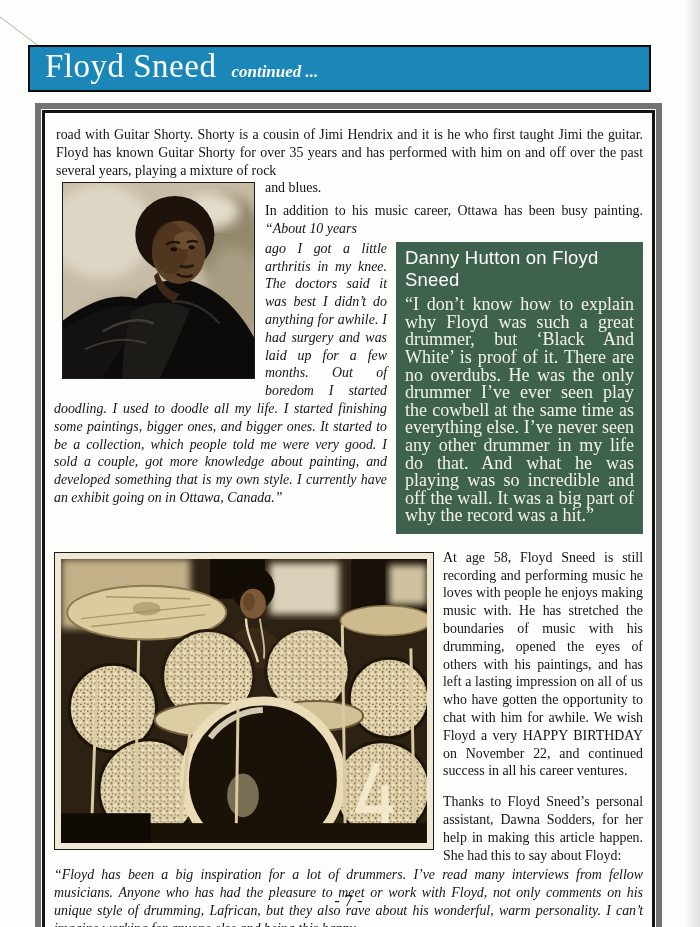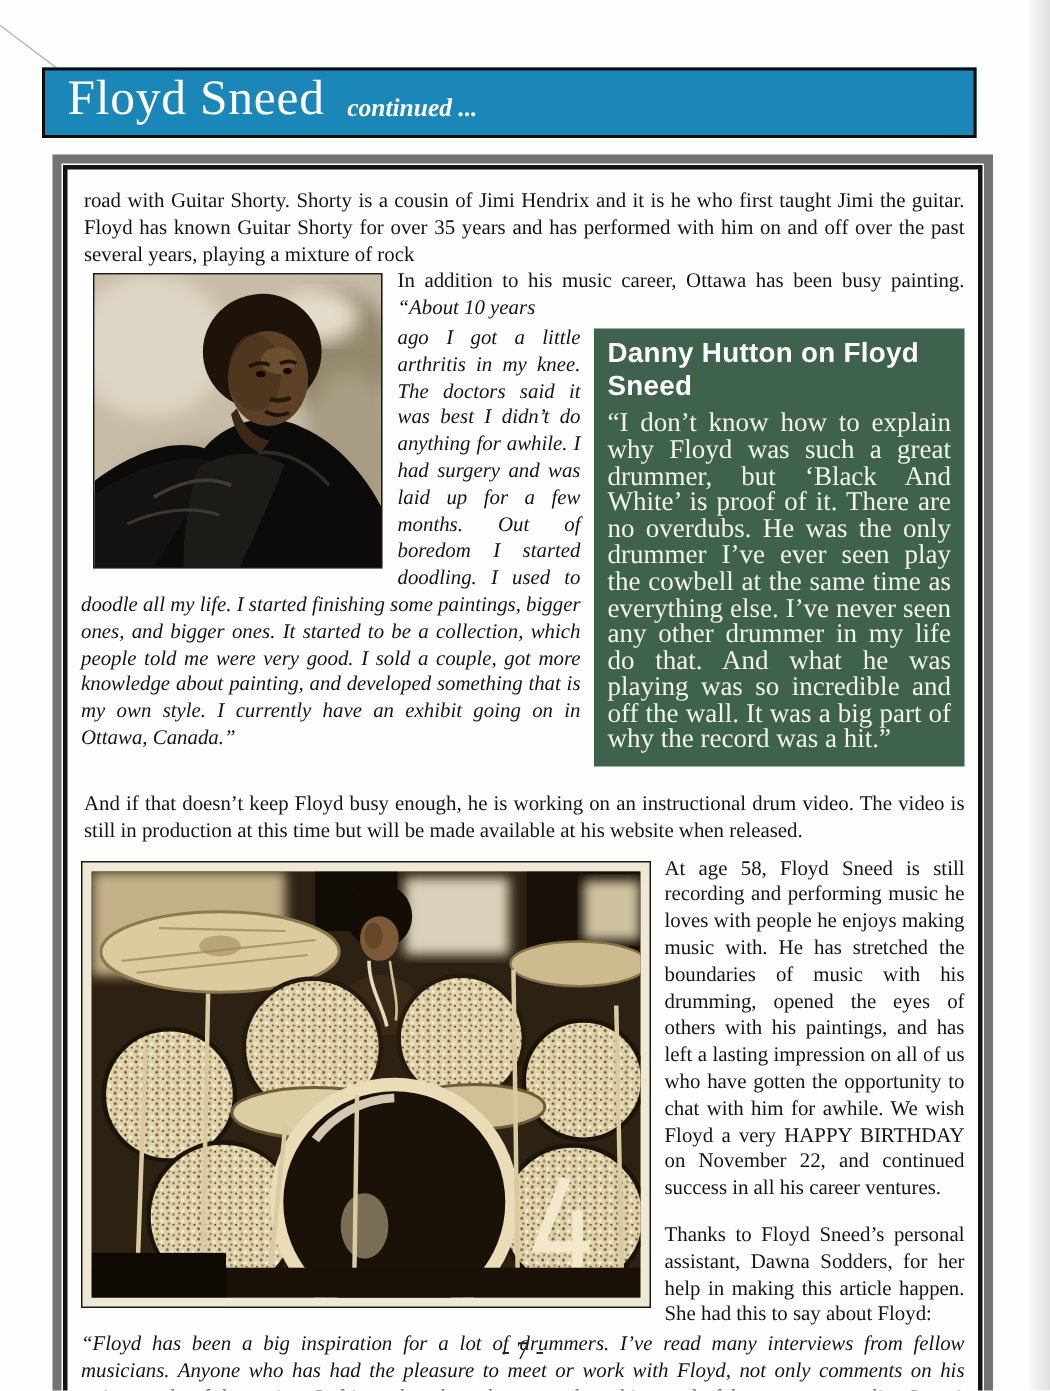--- a/index.html
+++ b/index.html
@@ -54,21 +54,21 @@
   .portrait svg { display:block; width:100%; height:100%; }
   
   .hutton {
     float:right; width:247px;
     margin:2px 0 10px 9px;
     padding:5px 9px 9px 9px;
     color:#f3f3ee;
   }
   .hutton-title {
     font-family:"Liberation Sans", sans-serif;
-    font-weight:bold; font-size:18.5px; line-height:1.2;
+    font-weight:normal; font-size:18.5px; line-height:1.2;
     color:#ffffff; margin-bottom:5px; letter-spacing:.2px;
   }
   .hutton-body { font-size:18px; line-height:17.6px; text-align:justify; }
   
   .drumkit {
     float:left; width:380px; height:298px;
     border:1.5px solid #1a1a1a;
     background:#efe8d4;
     padding:6px;
     margin:3px 9px 6px 0;
@@ -135,33 +135,33 @@
           <path d="M104,62 q8,-4 14,-1" stroke="#20140a" stroke-width="2.5" fill="none"></path>
           <path d="M125,60 q7,-3 11,0" stroke="#20140a" stroke-width="2.5" fill="none"></path>
           <ellipse cx="112" cy="67" rx="3.2" ry="2.2" fill="#150c05"></ellipse>
           <ellipse cx="130" cy="65" rx="3" ry="2.1" fill="#150c05"></ellipse>
           <path d="M118,84 q8,2 14,-1" stroke="#2a1a0c" stroke-width="3" fill="none"></path>
           <path d="M115,92 q8,5 16,1" stroke="#20130a" stroke-width="2.5" fill="none"></path>
           <path d="M96,90 C100,102 108,110 118,112 L112,120 C100,116 94,104 92,94 Z" fill="#3a2715"></path>
         </svg>
       </div>
 
+      <p class="body andblues">and blues.</p>
 
       <p class="body j intro"><span>In addition to his music career, Ottawa has been busy painting. </span><span class="it">“About 10 years</span></p>
 
       <div class="hutton" id="hutton" style="background: rgb(63, 98, 78);">
         <div class="hutton-title">Danny Hutton on Floyd Sneed</div>
         <p class="hutton-body">“I don’t know how to explain why Floyd was such a great drummer, but ‘Black And White’ is proof of it. There are no overdubs. He was the only drummer I’ve ever seen play the cowbell at the same time as everything else. I’ve never seen any other drummer in my life do that. And what he was playing was so incredible and off the wall. It was a big part of why the record was a hit.”</p>
       </div>
 
       <p class="body j it">ago I got a little arthritis in my knee. The doctors said it was best I didn’t do anything for awhile. I had surgery and was laid up for a few months. Out of boredom I started doodling. I used to doodle all my life. I started finishing some paintings, bigger ones, and bigger ones. It started to be a collection, which people told me were very good. I sold a couple, got more knowledge about painting, and developed something that is my own style. I currently have an exhibit going on in Ottawa, Canada.”</p>
       <div class="clr"></div>
     </div>
 
-    <p class="body j pvideo">And if that doesn’t keep Floyd busy enough, he is working on an instructional drum video. The video is still in production at this time but will be made available at his website when released.</p>
 
     <div class="flow2">
       <div class="drumkit">
         <svg viewBox="0 0 368 286">
           <defs>
             <pattern id="sparkle" width="7" height="7" patternUnits="userSpaceOnUse">
               <rect width="7" height="7" fill="#e0d2ab"></rect>
               <circle cx="1.6" cy="1.8" r="1" fill="#6e5a38"></circle>
               <circle cx="5" cy="3.6" r=".9" fill="#fff8e2"></circle>
               <circle cx="2.6" cy="5.4" r=".8" fill="#8d7549"></circle>

